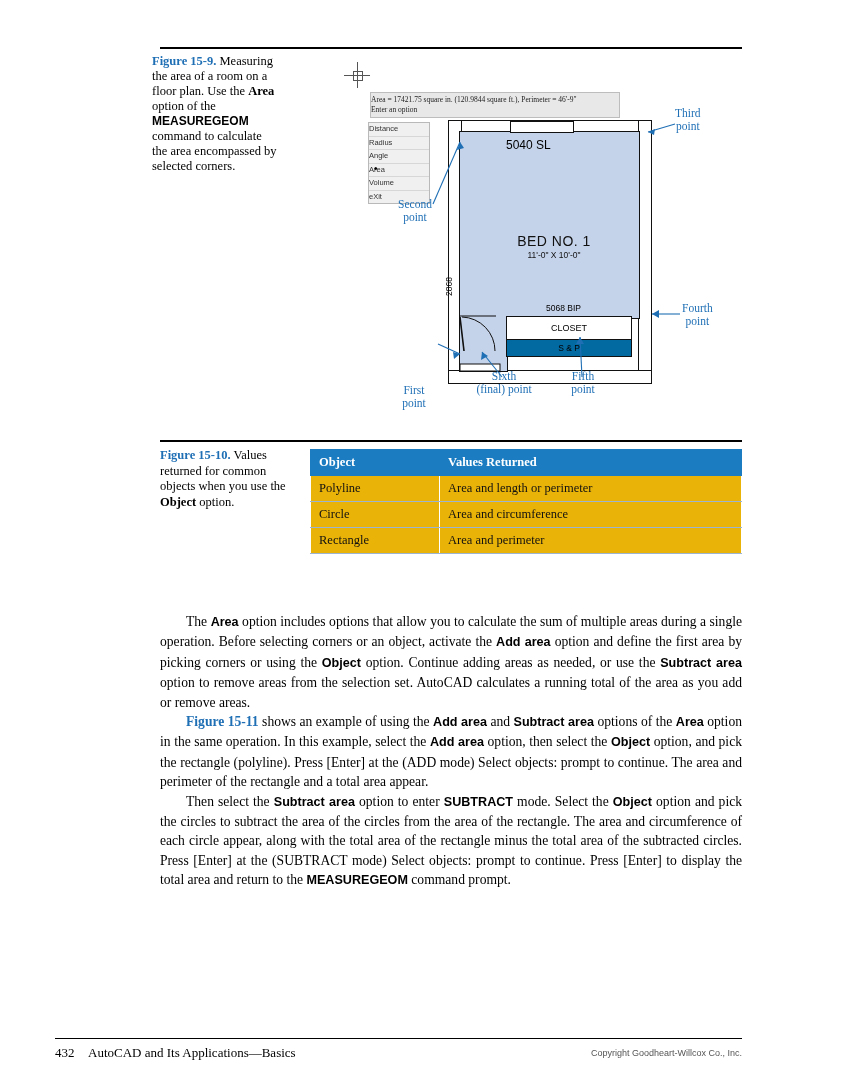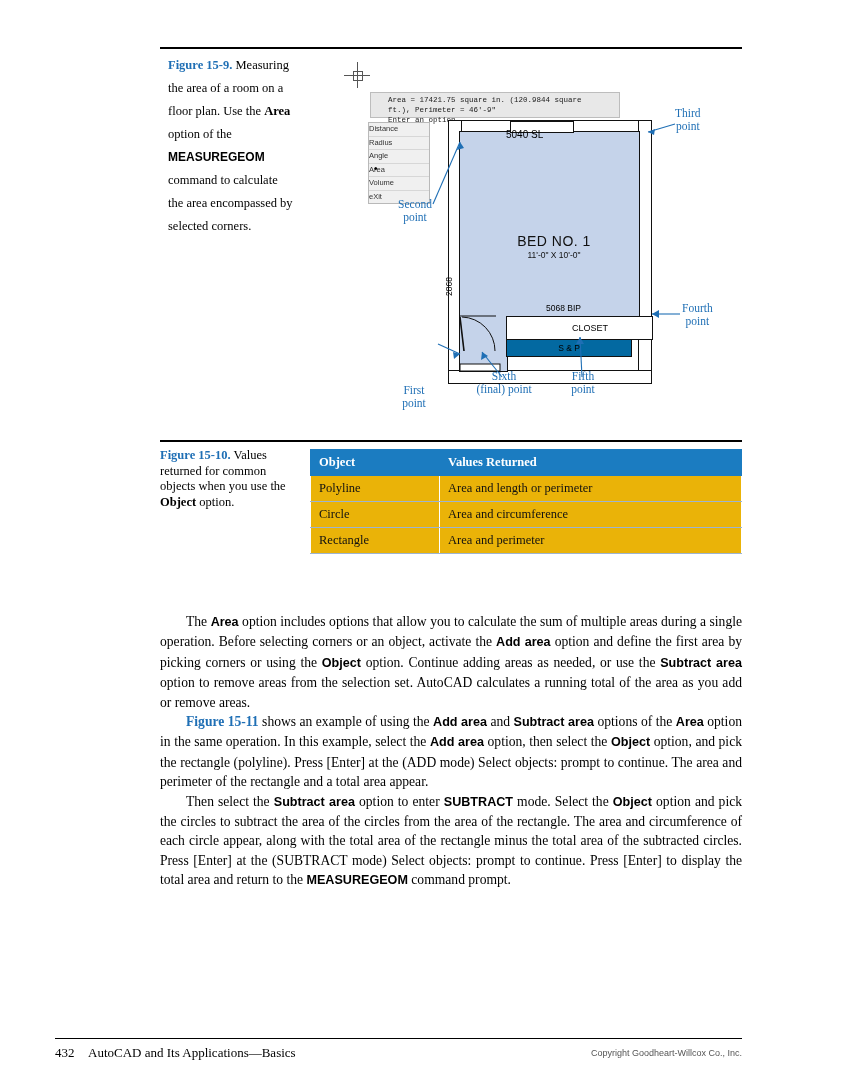--- a/index.html
+++ b/index.html
@@ -20,25 +20,25 @@
   .fig9-rule {
     position: absolute;
     left: 160px;
     top: 47px;
     width: 582px;
     height: 2px;
     background: #000;
   }
   .fig9-caption {
     position: absolute;
-    left: 168px;
+    left: 152px;
     top: 54px;
     width: 128px;
     font-size: 12.5px;
-    line-height: 23px;
+    line-height: 15px;
   }
   .fig-num {
     color: #1f6fb5;
     font-weight: bold;
   }
   .bold-inline { font-weight: bold; }
   .mono-cmd { font-family: "Liberation Sans", sans-serif; font-weight: bold; font-size: 12px;}
 
   
   .cad {
@@ -51,24 +51,24 @@
 
   
   .cmdbar {
     position: absolute;
     left: 40px;
     top: 40px;
     width: 250px;
     height: 26px;
     background: #e8e8e8;
     border: 1px solid #bdbdbd;
-    font-family: Liberation Mono, monospace;
+    font-family: Liberation Serif, serif;
     font-size: 7.5px;
     color: #222;
-    padding: 2px 17px;
+    padding: 2px 0;
     box-sizing: border-box;
     line-height: 10px;
   }
   .cursor-cross {
     position: absolute;
     left: 14px;
     top: 10px;
     width: 26px;
     height: 26px;
   }
@@ -138,41 +138,40 @@
     letter-spacing: 0.5px;
   }
   .label-room small {
     display: block;
     font-size: 8.5px;
     letter-spacing: 0;
     margin-top: 1px;
   }
   .label-door-top {
     position: absolute;
-    left: 58px; top: 9px;
-    font-family: "Liberation Sans", sans-serif;
-    font-size: 10px;
+    left: 58px; top: 18px;
+    font-family: "Liberation Sans", sans-serif;
+    font-size: 12px;
   }
   .label-bip {
     position: absolute;
     left: 98px; top: 183px;
     font-family: "Liberation Sans", sans-serif;
     font-size: 8.5px;
   }
   .closet-box {
     position: absolute;
     left: 58px; top: 196px;
     width: 124px; height: 22px;
     background: #fff;
     border: 1.2px solid #111;
     font-family: "Liberation Sans", sans-serif;
     font-size: 9px;
     text-align: center;
     line-height: 22px;
-    padding-left: 21px;
   }
   .sp-box {
     position: absolute;
     left: 58px; top: 219px;
     width: 124px; height: 16px;
     background: #0369a1;
     border: 1.2px solid #111;
     font-family: "Liberation Sans", sans-serif;
     font-size: 8.5px;
     text-align: center;

